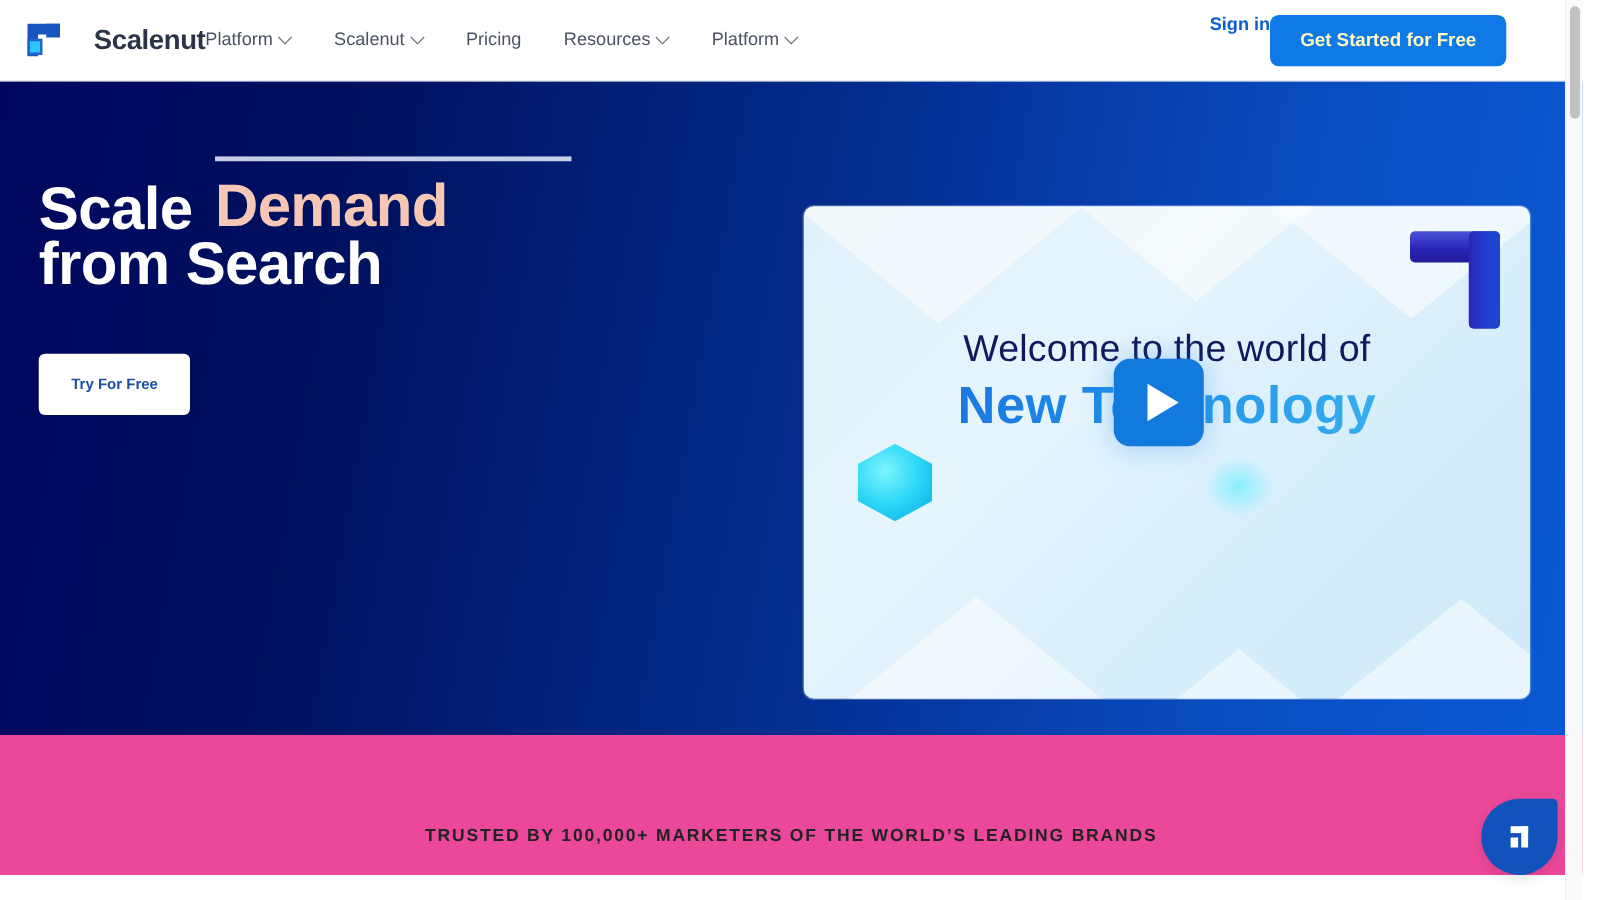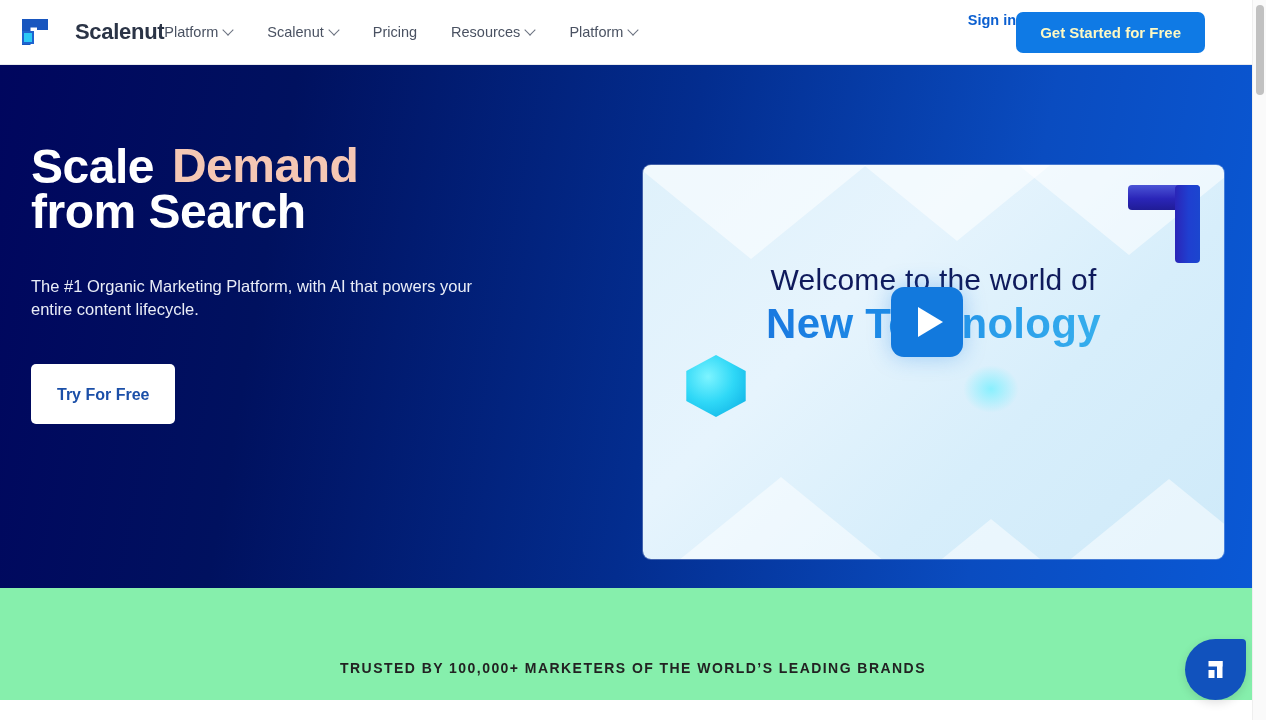--- a/index.html
+++ b/index.html
@@ -50,33 +50,33 @@
   }
   .hero-left { position:absolute; left:31px; top:60px; width:560px; }
 
   .headline { color:#ffffff; font-size:48px; font-weight:bold; line-height:1.12; letter-spacing:-0.5px; }
   .hl-row { display:flex; align-items:baseline; gap:18px; height:58px; }
   .rotator {
     position:relative; width:330px; height:58px; overflow:hidden; display:inline-block;
   }
   .rot-word {
     position:absolute; left:0; width:100%; font-size:48px; font-weight:bold;
-    color:#f5c7b4; line-height:58px; white-space:nowrap;
+    color:#f5c7b4; line-height:58px; white-space:nowrap;text-decoration:underline;
   }
   .rot-prev { top:-47px; color:#e9f0ff; opacity:0.85; }
   .rot-cur  { top:12px; }
   .hl-line2 { margin-top:2px; }
 
   .sub {
     margin-top:36px; color:#e9edf7; font-size:16.5px; line-height:1.38;
     max-width:470px; font-weight:normal;
   }
   .try-btn {
     margin-top:44px; display:inline-block; background:#ffffff; color:#1b4fa8;
-    font-size:16px; font-weight:bold; padding:0 26px; height:60px; line-height:49px;
+    font-size:12px; font-weight:bold; padding:0 26px; height:49px; line-height:49px;
     border-radius:5px; border:none; cursor:pointer;
     font-family:"Liberation Sans", sans-serif;
   }
 
   
   .video {
     position:absolute; left:643px; top:100px; width:581px; height:394px;
     border-radius:8px; overflow:hidden;
     background:linear-gradient(135deg,#dff1fb 0%,#e6f4fd 35%,#d7eefb 65%,#cfeaf9 100%);
     box-shadow:0 0 0 1px rgba(255,255,255,0.25);
@@ -124,21 +124,21 @@
   }
   .play .tri-play {
     width:0; height:0; margin-left:6px;
     border-top:15px solid transparent; border-bottom:15px solid transparent;
     border-left:25px solid #ffffff;
   }
 
   
   .trust {
     position:absolute; top:588px; left:0; width:1266px; height:112px;
-    background:#86efac; display:flex; align-items:center; justify-content:center;
+    background:#ec4899; display:flex; align-items:center; justify-content:center;
   }
   .trust-text {
     font-size:14px; font-weight:bold; color:#222222;
     letter-spacing:1.45px; margin-top:48px;
   }
 
   
   .fab {
     position:absolute; left:1185px; top:639px; width:61px; height:61px;
     background:#1152bd; cursor:pointer;
@@ -213,21 +213,20 @@
         <div class="hl-row">
           <span>Scale</span>
           <span class="rotator">
             <span class="rot-word rot-prev">Conversions</span>
             <span class="rot-word rot-cur">Demand</span>
           </span>
         </div>
         <div class="hl-line2">from Search</div>
       </h1>
 
-      <p class="sub">The #1 Organic Marketing Platform, with AI that powers your entire content lifecycle.</p>
 
       <button class="try-btn">Try For Free</button>
     </div>
 
     <div class="video">
 
       <span class="tri tri-down" style="left:-10px; top:-2px;"></span>
       <span class="tri tri-down" style="left:196px; top:-20px;"></span>
       <span class="tri tri-down" style="left:368px; top:-6px;"></span>
       <span class="tri tri-up" style="left:30px;  bottom:-6px;"></span>

